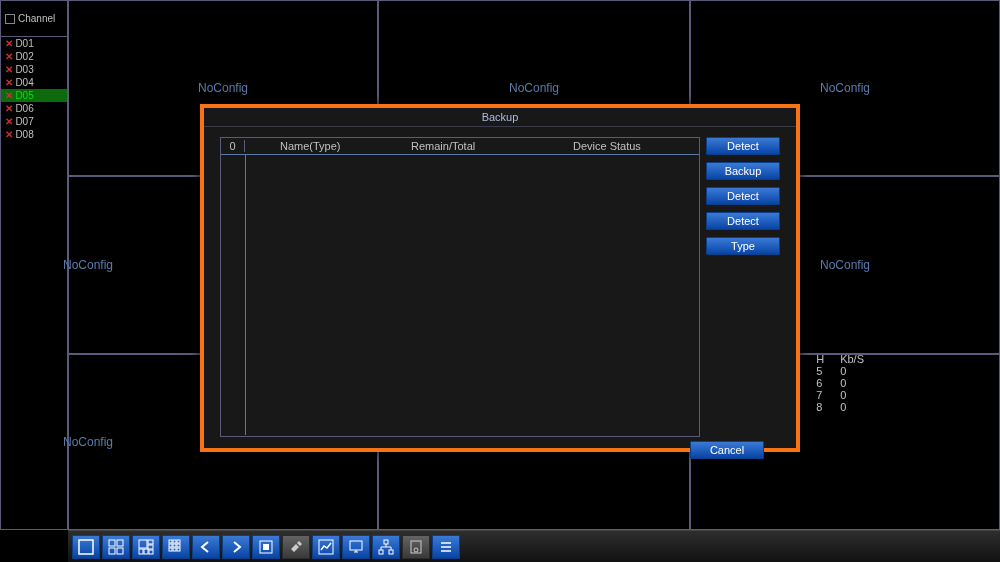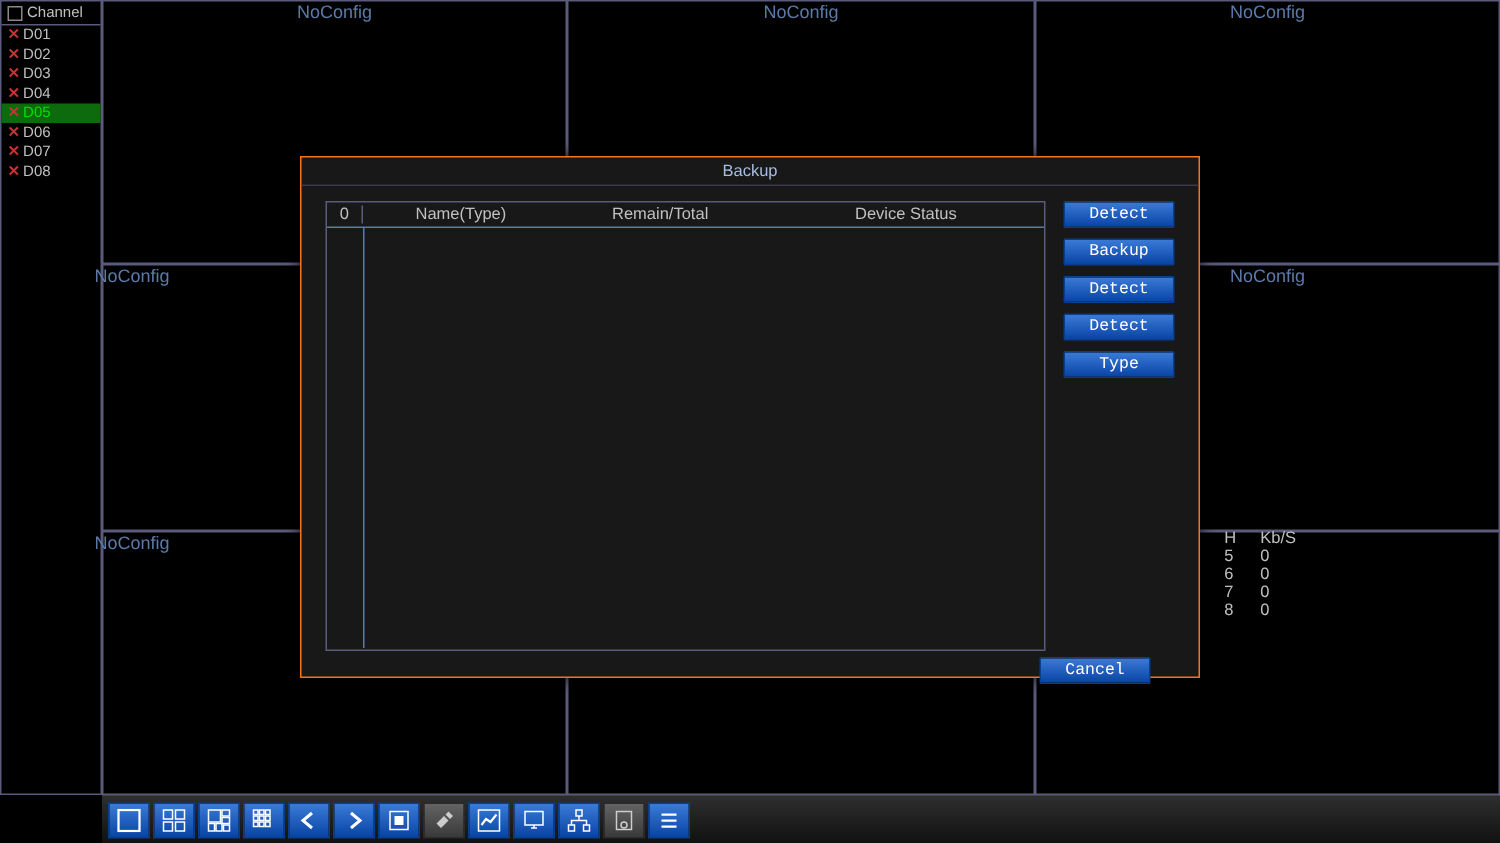--- a/index.html
+++ b/index.html
@@ -18,21 +18,21 @@
       left: 0;
       top: 0;
       width: 68px;
       height: 530px;
       border: 1px solid #5a5a7a;
       background: #000;
     }
     .channel-title {
       display: flex;
       align-items: center;
-      padding: 2px 4px;
+      padding: 12px 4px;
       border-bottom: 1px solid #5a5a7a;
       font-size: 10px;
     }
     .channel-title-icon {
       width: 10px;
       height: 10px;
       border: 1px solid #888;
       margin-right: 3px;
       display: inline-block;
     }
@@ -54,20 +54,21 @@
       left: 68px;
       top: 0;
       right: 0;
       bottom: 32px;
     }
     .grid-cell {
       position: absolute;
       border: 1px solid #5a5a7a;
       color: #5b7aaa;
       display: flex;
+      align-items: center;
       justify-content: center;
       font-size: 12px;
     }
     .stats-panel {
       position: absolute;
       right: 120px;
       top: 353px;
       color: #c0c0c0;
       font-size: 11px;
     }
@@ -100,21 +101,21 @@
     }
     .taskbar-btn.gray { background: linear-gradient(#636363, #3a3a3a); border: 1px solid #2a2a2a; }
     .taskbar-btn svg { width: 16px; height: 16px; }
     .dialog {
       position: absolute;
       left: 200px;
       top: 104px;
       width: 600px;
       height: 348px;
       background: #181818;
-      border: 1px solid #f97316;
+      border: 4px solid #f97316;
       box-shadow: 0 0 10px rgba(0,0,0,0.8);
     }
     .dialog-title {
       text-align: center;
       padding: 3px 0;
       color: #a8bde0;
       font-size: 11px;
       border-bottom: 1px solid #3a3a4a;
     }
     .dialog-body {
@@ -157,21 +158,20 @@
     }
     .btn {
       background: linear-gradient(#3a7ad6, #0944a5);
       border: 1px solid #0a3d8a;
       color: #fff;
       font-size: 11px;
       padding: 2px 0;
       text-align: center;
       cursor: pointer;
       border-radius: 1px;
-      font-family: Liberation Mono, monospace;
     }
     .cancel-btn {
       position: absolute;
       right: 32px;
       bottom: 8px;
       width: 74px;
     }
   </style>
 </head>
 <body>

